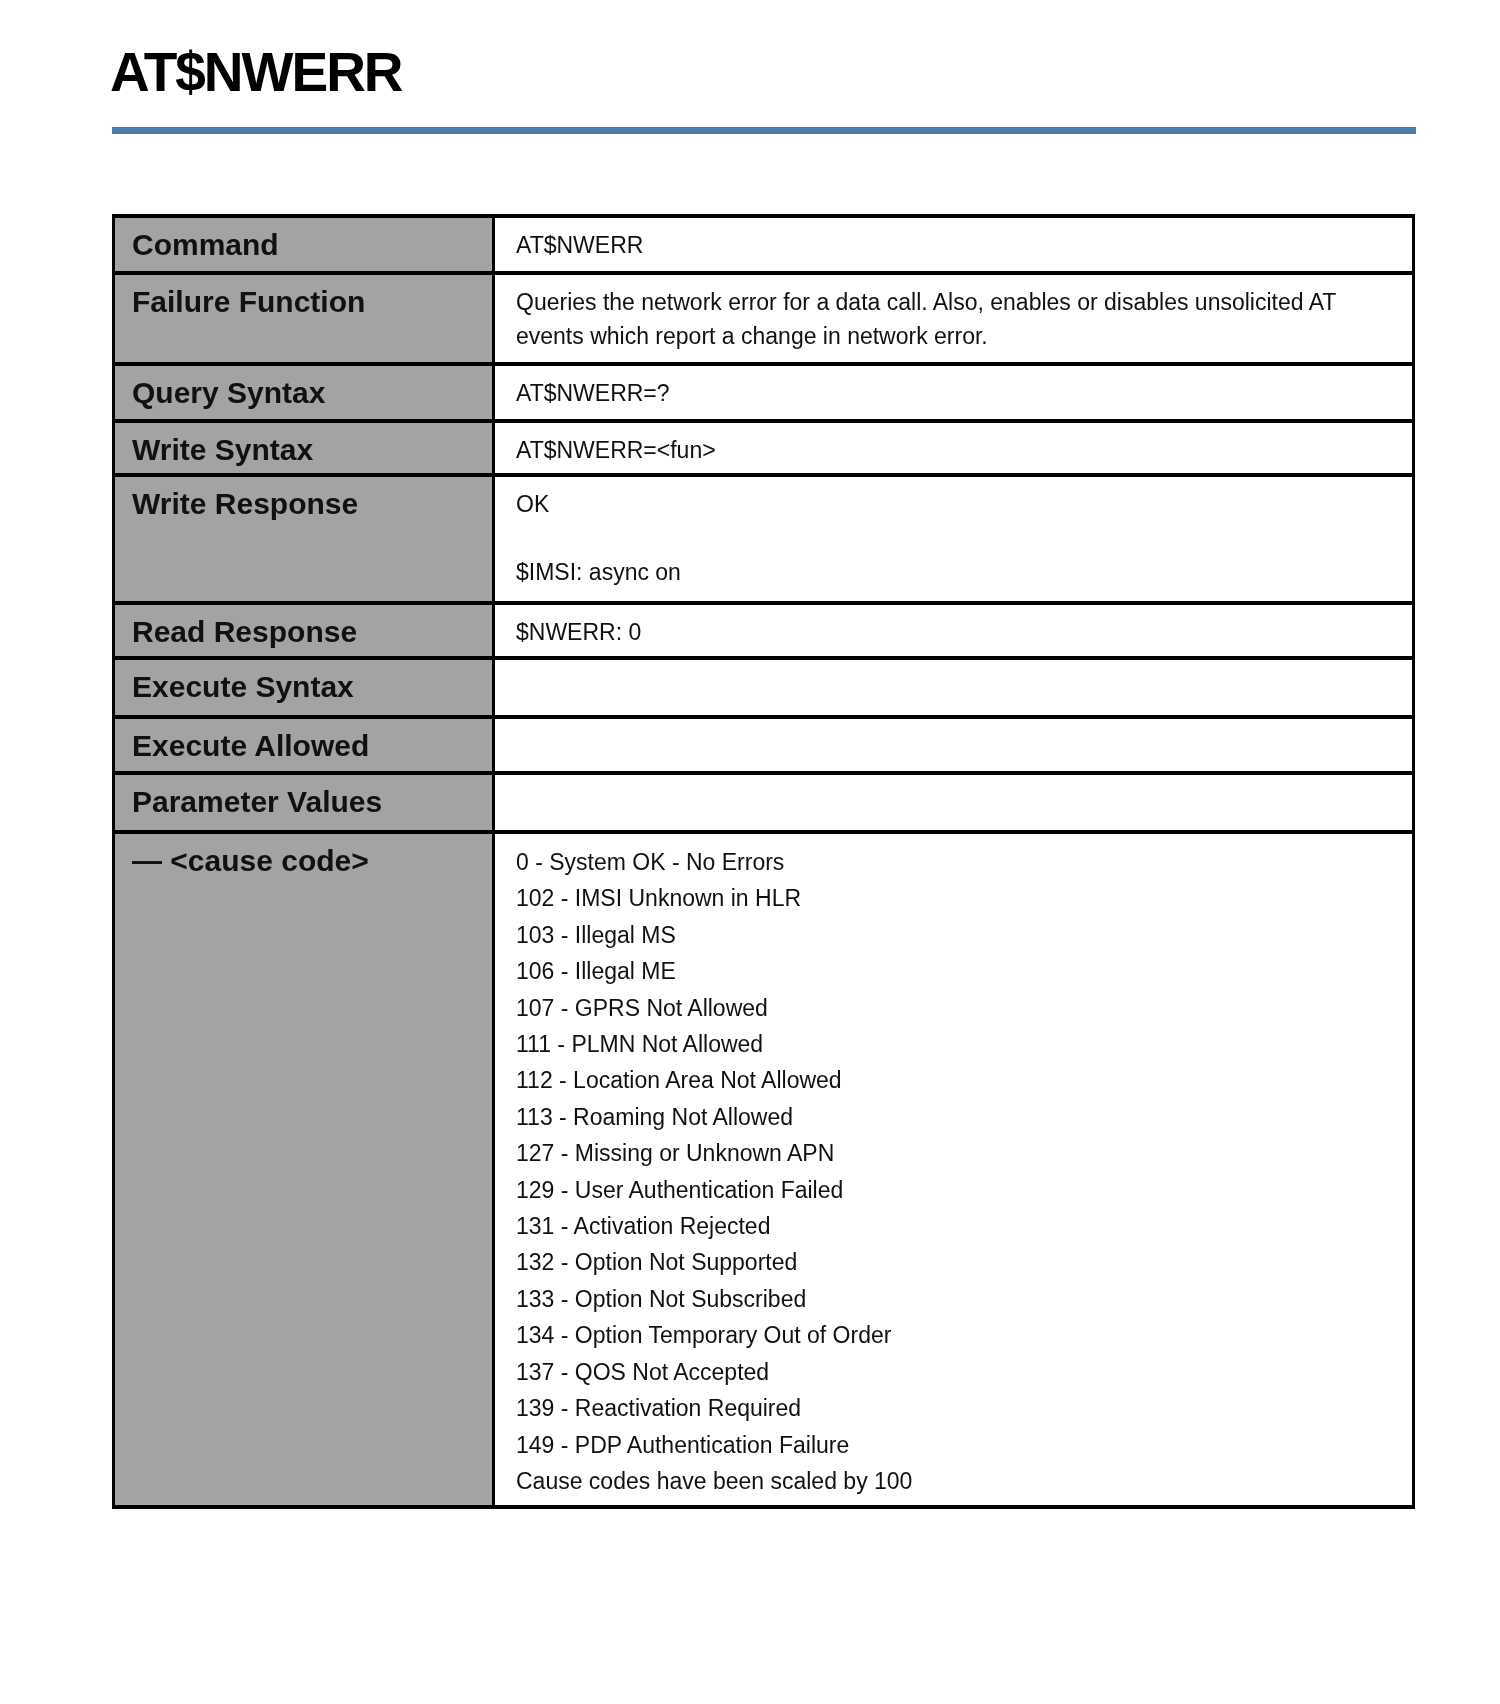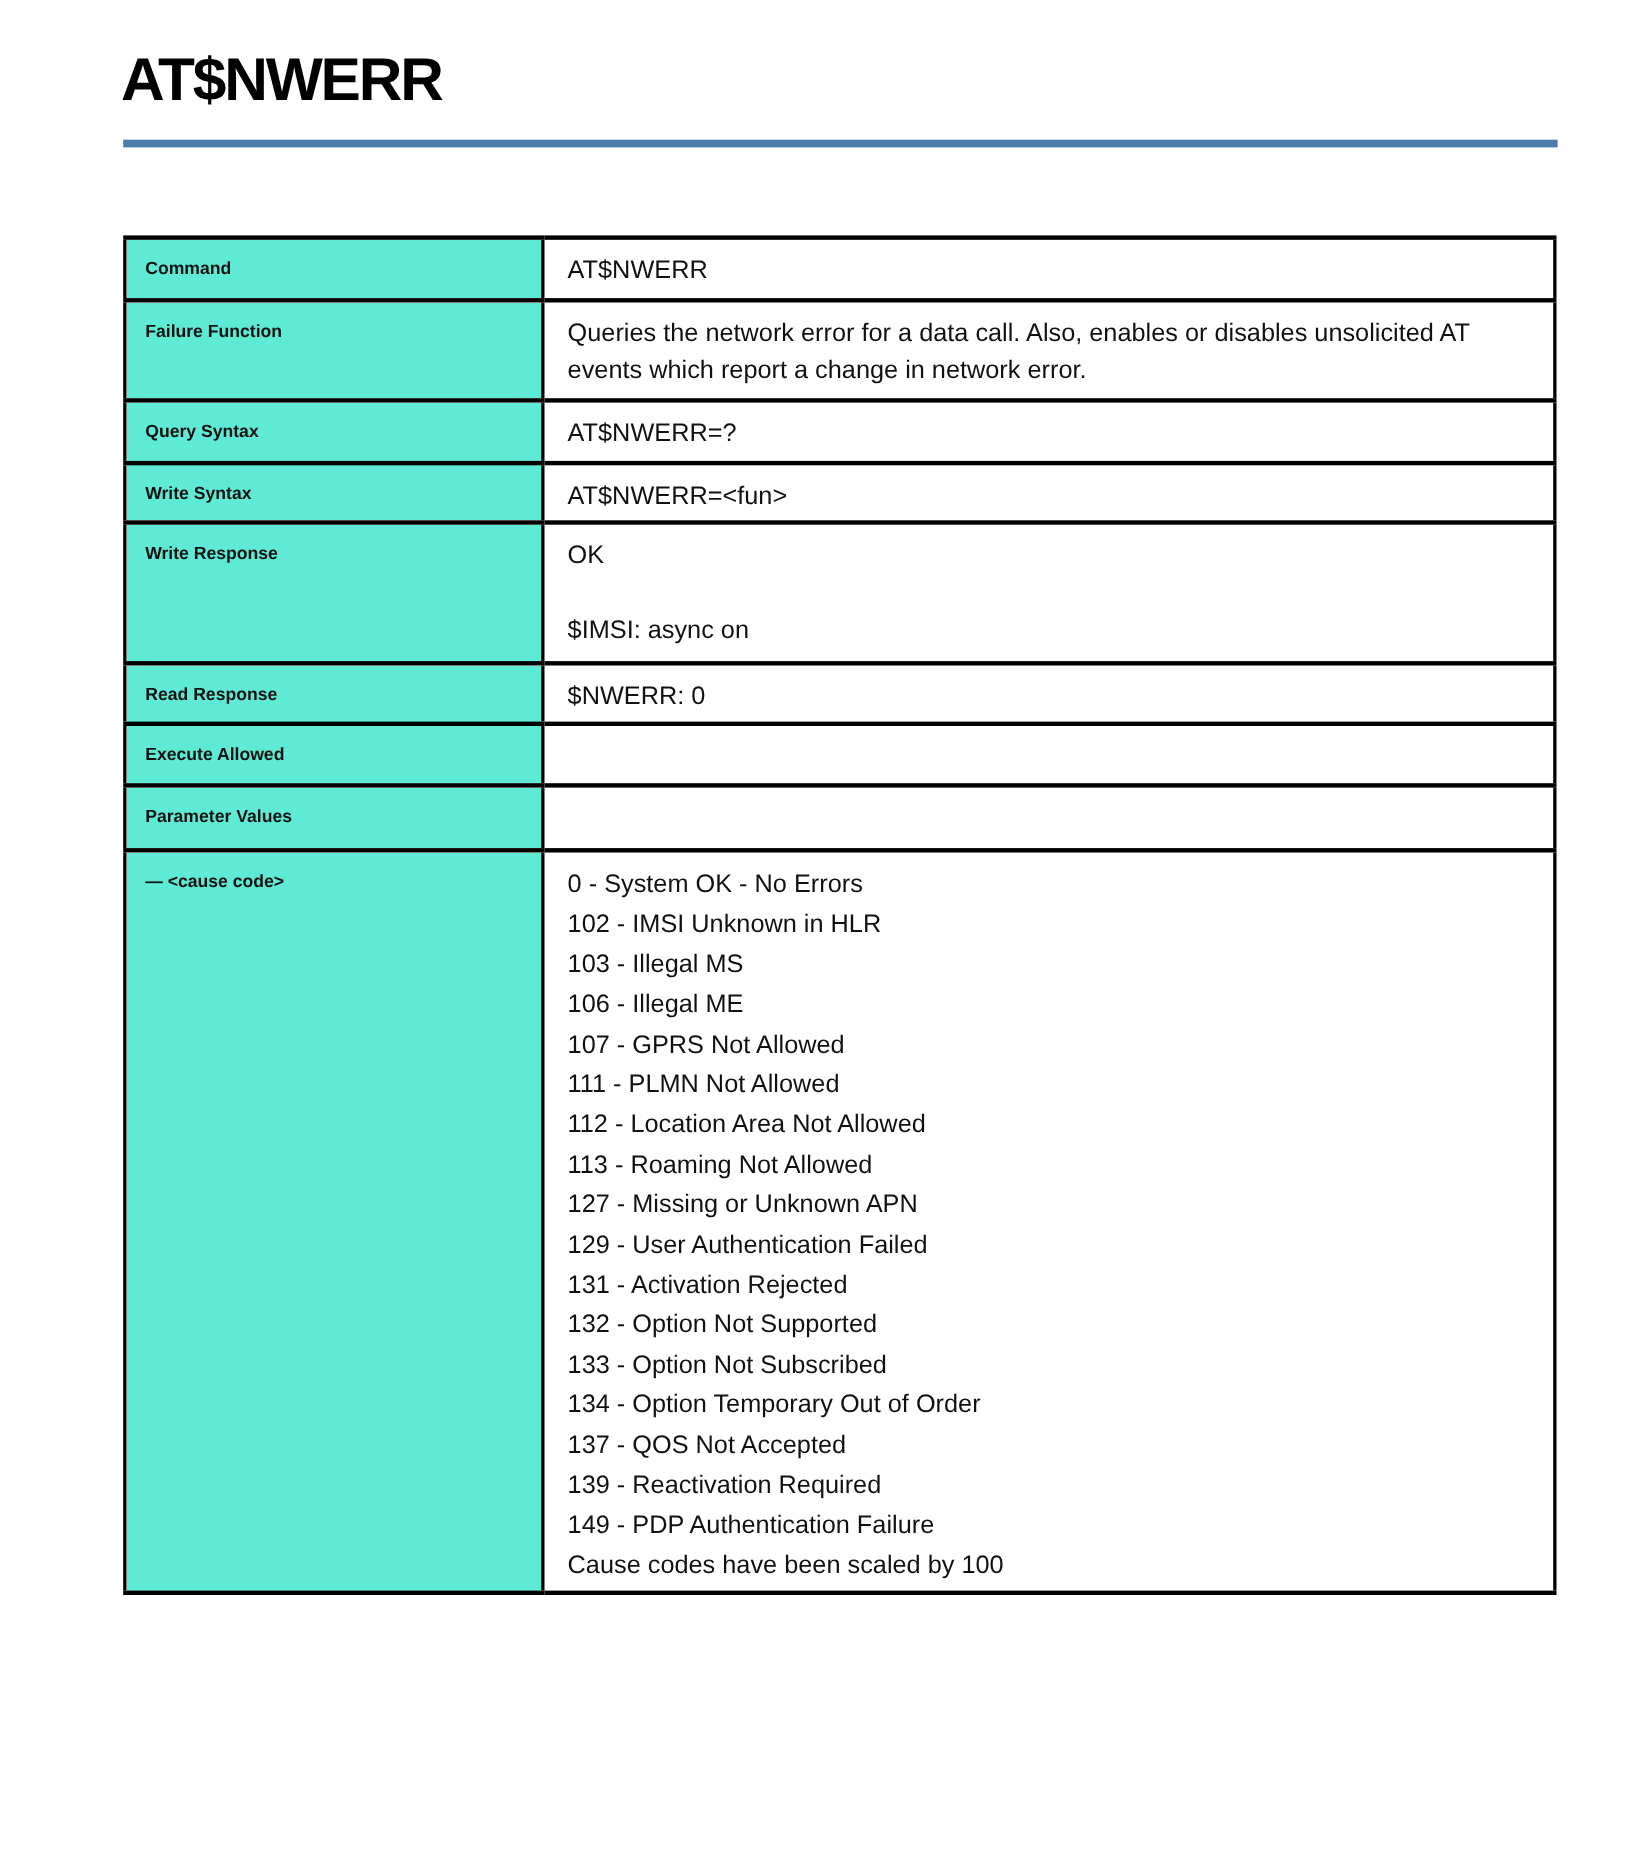--- a/index.html
+++ b/index.html
@@ -46,23 +46,23 @@
   .cmd-table th, .cmd-table td {
     border: solid #000000;
     border-width: 4px 3px;
     vertical-align: top;
     text-align: left;
     line-height: 34px;
     overflow: hidden;
   }
   .cmd-table th {
     width: 350px;
-    background: #5eead4;
+    background: #a3a3a3;
     font-weight: bold;
-    font-size: 16px;
+    font-size: 30px;
     padding: 10px 10px 6px 17px;
   }
   .cmd-table td {
     background: #ffffff;
     font-weight: normal;
     padding: 10px 14px 6px 21px;
     white-space: pre-line;
   }
   tr.r-command          { height: 57px; }
   tr.r-command-function { height: 91px; }
@@ -108,20 +108,24 @@
       <tr class="r-write-response">
         <th>Write Response</th>
         <td>OK
 
 $IMSI: async on</td>
       </tr>
       <tr class="r-read-response">
         <th>Read Response</th>
         <td>$NWERR: 0</td>
       </tr>
+      <tr class="r-execute-syntax">
+        <th>Execute Syntax</th>
+        <td></td>
+      </tr>
       <tr class="r-execute-response">
         <th>Execute Allowed</th>
         <td></td>
       </tr>
       <tr class="r-parameter-values">
         <th>Parameter Values</th>
         <td></td>
       </tr>
       <tr class="r-cause-code">
         <th>— &lt;cause code&gt;</th>

